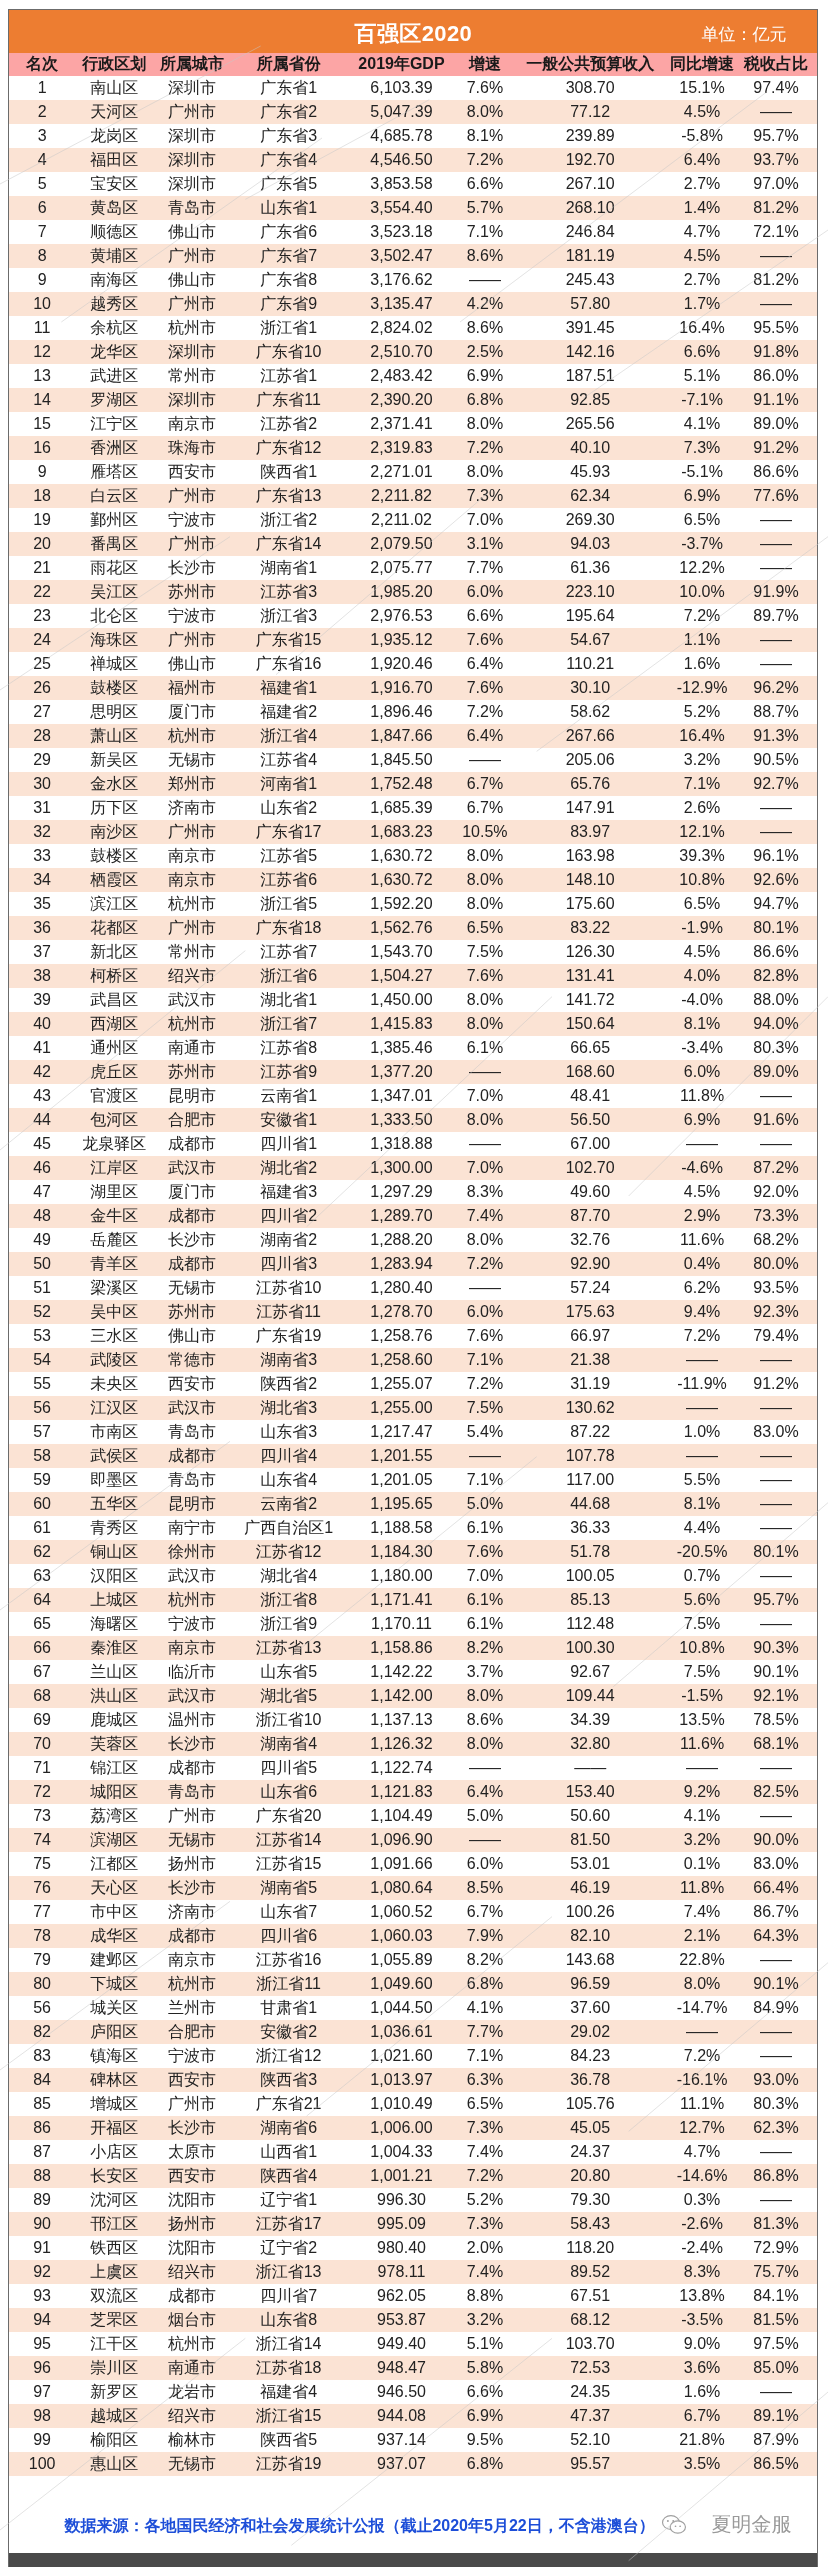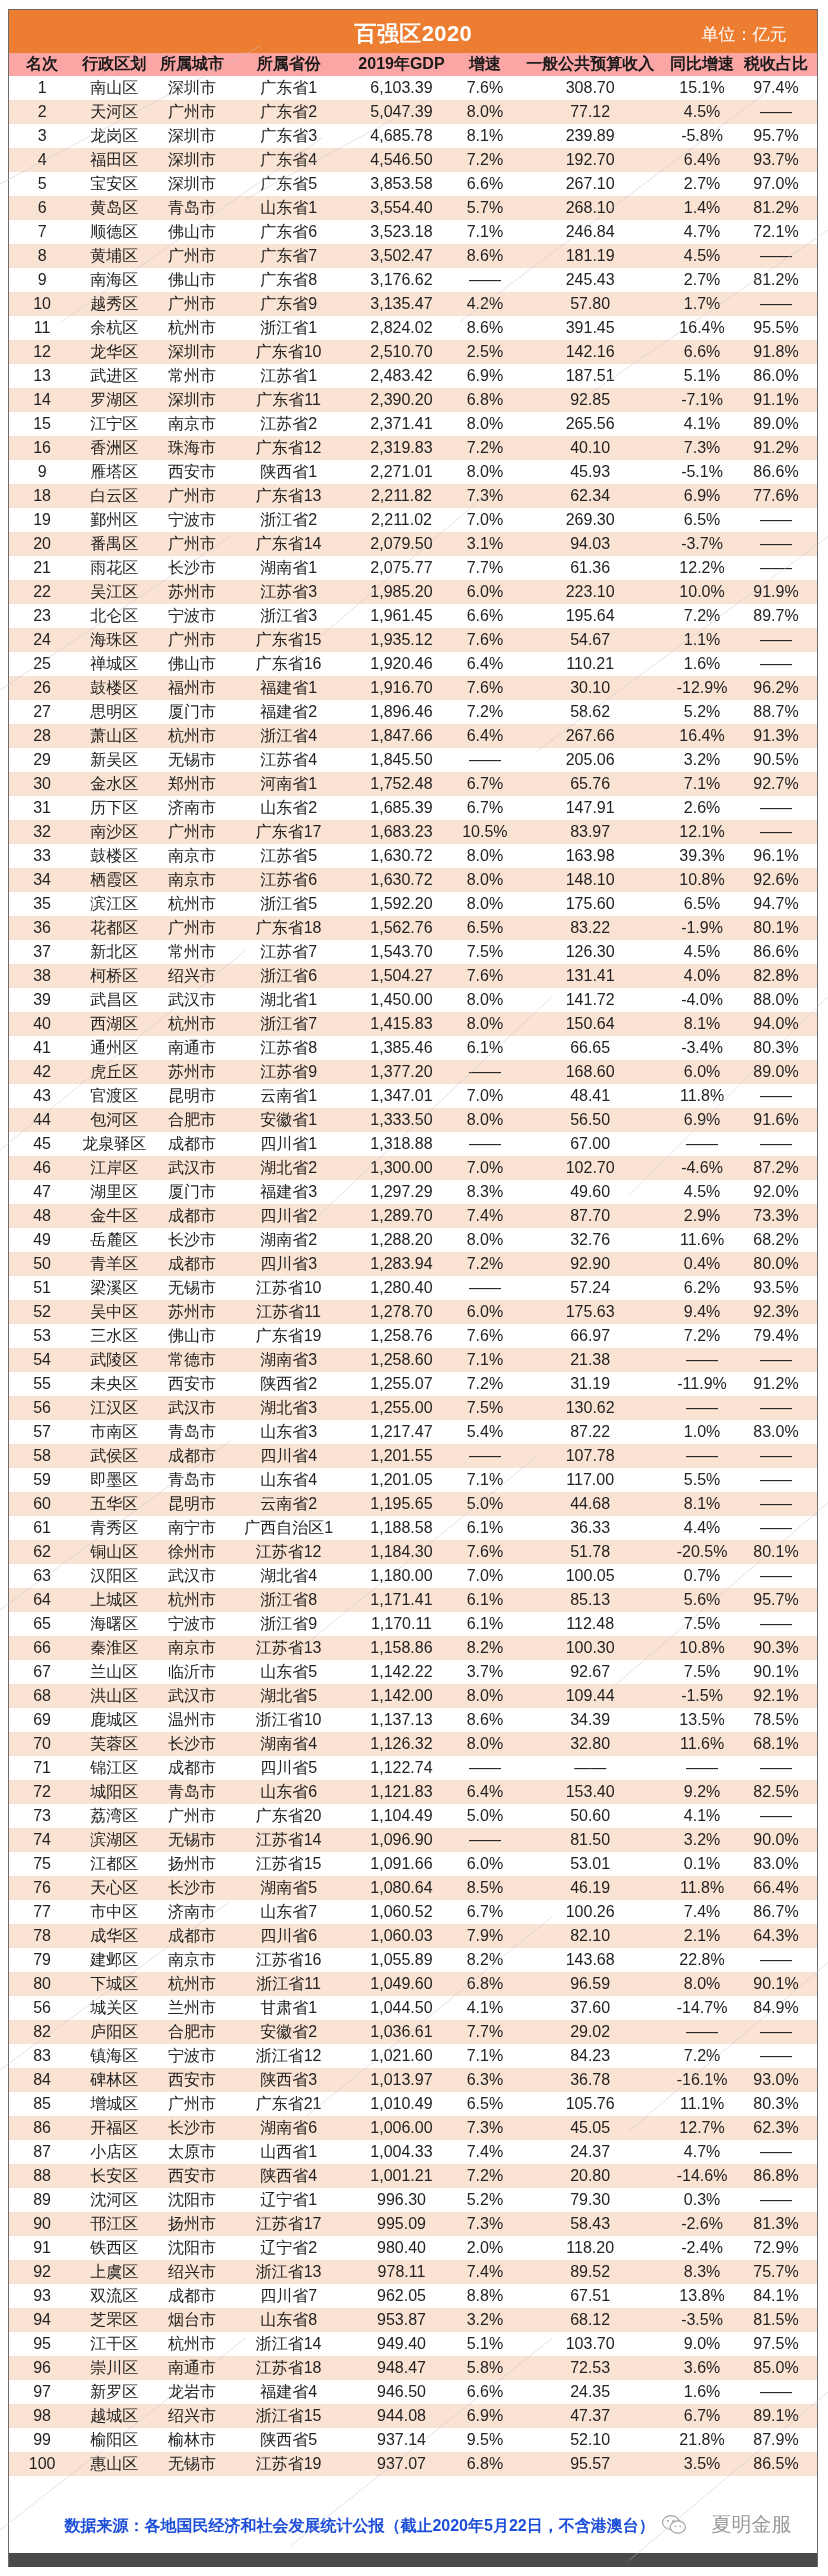--- a/index.html
+++ b/index.html
@@ -322,21 +322,21 @@
         <span class="c5">6.0%</span>
         <span class="c6">223.10</span>
         <span class="c7">10.0%</span>
         <span class="c8">91.9%</span>
       </div>
       <div class="row">
         <span class="c0">23</span>
         <span class="c1">北仑区</span>
         <span class="c2">宁波市</span>
         <span class="c3">浙江省3</span>
-        <span class="c4">1,961.45</span>
+        <span class="c4">2,976.53</span>
         <span class="c5">6.6%</span>
         <span class="c6">195.64</span>
         <span class="c7">7.2%</span>
         <span class="c8">89.7%</span>
       </div>
       <div class="row alt">
         <span class="c0">24</span>
         <span class="c1">海珠区</span>
         <span class="c2">广州市</span>
         <span class="c3">广东省15</span>

